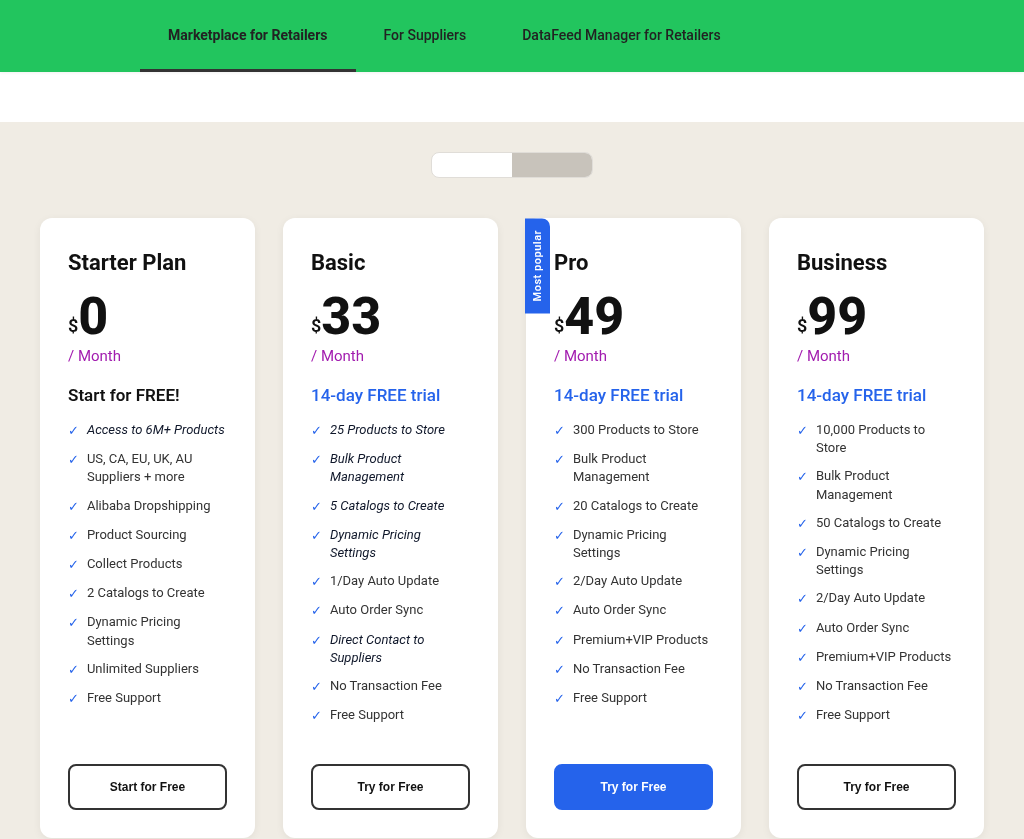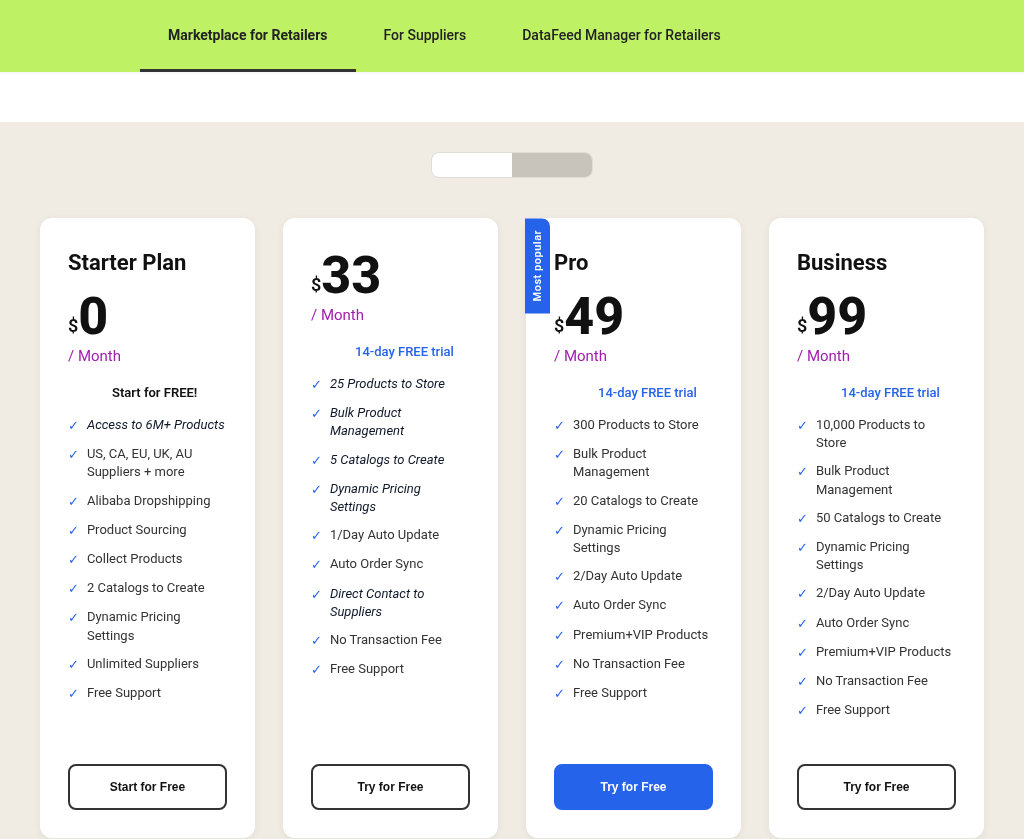--- a/index.html
+++ b/index.html
@@ -4,21 +4,21 @@
   <style>
     * { box-sizing: border-box; margin: 0; padding: 0; }
     body {
       font-family: -apple-system, BlinkMacSystemFont, 'Segoe UI', Roboto, sans-serif;
       background: #f0ece4;
       min-height: 839px;
     }
 
     
     .header {
-      background: #bef264;
+      background: #22c55e;
       padding: 0 40px;
       display: flex;
       align-items: center;
       height: 72px;
       box-shadow: 0 1px 3px rgba(0,0,0,0.06);
       position: relative;
       z-index: 10;
     }
     .nav-items {
       display: flex;
@@ -155,25 +155,24 @@
       color: #111;
       line-height: 1;
     }
     .price-period {
       font-size: 15px;
       color: #a21caf;
       margin-bottom: 20px;
     }
 
     .trial-text {
-      font-size: 13px;
+      font-size: 17px;
       color: #2563eb;
       margin-bottom: 16px;
       font-weight: 500;
-      margin-left: 44px;
     }
     .trial-text.black {
       color: #111;
       font-weight: 600;
     }
 
     
     .feature-list {
       list-style: none;
       flex: 1;
@@ -289,20 +288,21 @@
       <span class="feature-text ">Unlimited Suppliers</span>
     </li>
           <li class="feature-item">
       <span class="check-icon">✓</span>
       <span class="feature-text ">Free Support</span>
     </li>
         </ul>
         <button class="cta-btn ">Start for Free</button>
       </div>
       <div class="card">
+        <div class="plan-name">Basic</div>
         <div class="price-container">
     <span class="price-dollar">$</span>
     <span class="price-amount">33</span>
   </div>
         <div class="price-period">/ Month</div>
         <div class="trial-text ">14-day FREE trial</div>
         <ul class="feature-list">
           <li class="feature-item">
       <span class="check-icon">✓</span>
       <span class="feature-text feature-text-link">25 Products to Store</span>

